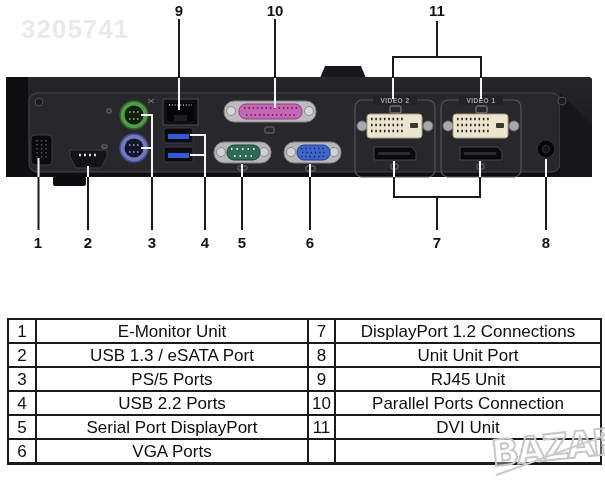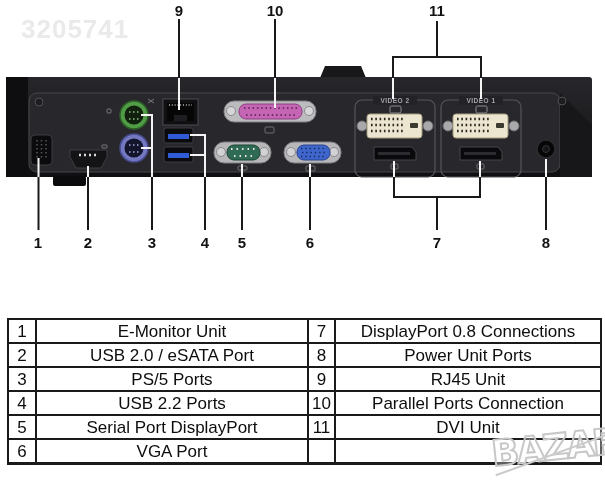--- a/index.html
+++ b/index.html
@@ -249,27 +249,27 @@
       <col style="width:28px">
         <col style="width:272px">
         <col style="width:27px">
         <col style="width:266px">
     </colgroup>
     <tbody>
       <tr>
         <td>1</td>
         <td>E-Monitor Unit</td>
         <td>7</td>
-        <td>DisplayPort 0.8 Connections</td>
+        <td>DisplayPort 1.2 Connections</td>
       </tr>
       <tr>
         <td>2</td>
-        <td>USB 2.0 / eSATA Port</td>
+        <td>USB 1.3 / eSATA Port</td>
         <td>8</td>
-        <td>Power Unit Ports</td>
+        <td>Unit Unit Port</td>
       </tr>
       <tr>
         <td>3</td>
         <td>PS/5 Ports</td>
         <td>9</td>
         <td>RJ45 Unit</td>
       </tr>
       <tr>
         <td>4</td>
         <td>USB 2.2 Ports</td>
@@ -277,21 +277,21 @@
         <td>Parallel Ports Connection</td>
       </tr>
       <tr>
         <td>5</td>
         <td>Serial Port DisplayPort</td>
         <td>11</td>
         <td>DVI Unit</td>
       </tr>
       <tr>
         <td>6</td>
-        <td>VGA Port</td>
+        <td>VGA Ports</td>
         <td></td>
         <td></td>
       </tr>
     </tbody>
   </table>
 
   <div class="bazar">
     <span class="bz-text">BAZAR</span>
     <i class="slash"></i>
   </div>

